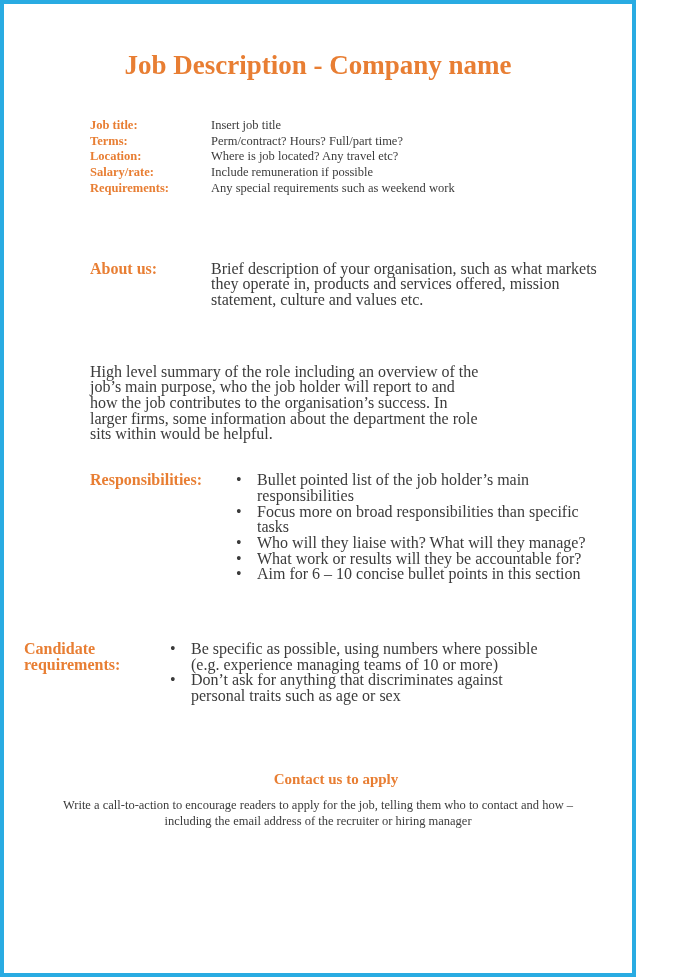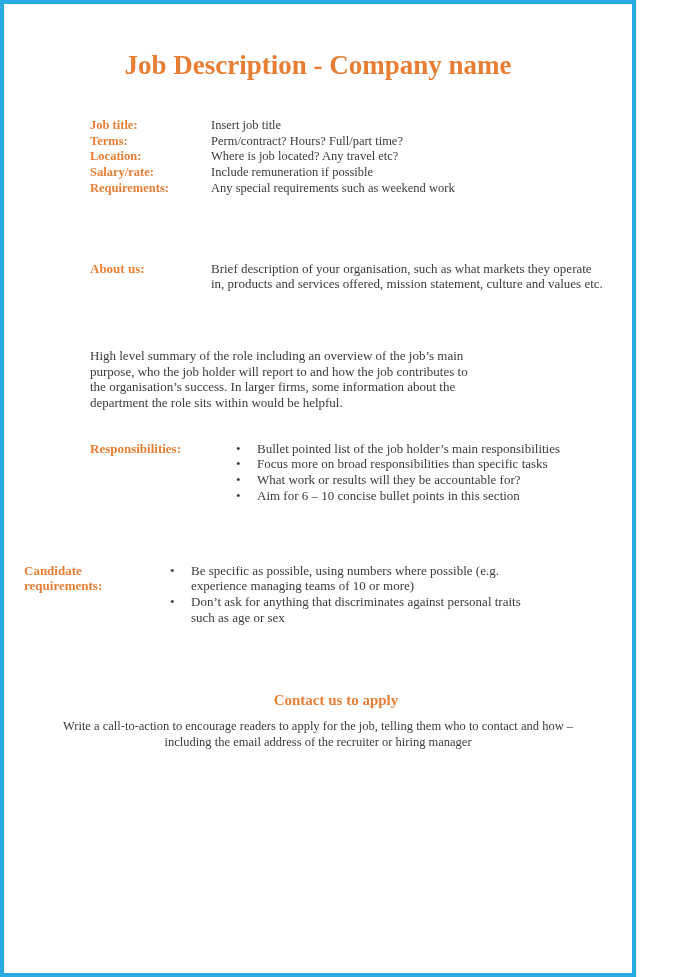--- a/index.html
+++ b/index.html
@@ -37,21 +37,21 @@
   .field-label {
     width: 121px;
     flex-shrink: 0;
     font-weight: bold;
     color: var(--accent);
   }
   .field-value { width: 400px; }
   .section {
     display: flex;
     margin-left: 86px;
-    font-size: 13px;
+    font-size: 16px;
     line-height: 15.7px;
   }
   .section-label {
     width: 121px;
     flex-shrink: 0;
     font-weight: bold;
     color: var(--accent);
   }
   .section-body { width: 399px; }
   .section-body p { margin: 0; width: 395px; }
@@ -133,20 +133,21 @@
       <p>High level summary of the role including an overview of the job’s main purpose, who the job holder will report to and how the job contributes to the organisation’s success. In larger firms, some information about the department the role sits within would be helpful.</p>
     </div>
   </div>
 
   <div class="section" id="section-responsibilities">
     <span class="section-label">Responsibilities:</span>
     <div class="section-body">
       <ul class="bullet-list">
           <li>Bullet pointed list of the job holder’s main responsibilities</li>
           <li>Focus more on broad responsibilities than specific tasks</li>
+          <li>Who will they liaise with? What will they manage?</li>
           <li>What work or results will they be accountable for?</li>
           <li>Aim for 6 – 10 concise bullet points in this section</li>
         </ul>
     </div>
   </div>
 
   <div class="section" id="section-candidate">
     <span class="section-label">Candidate requirements:</span>
     <div class="section-body">
       <ul class="bullet-list">

